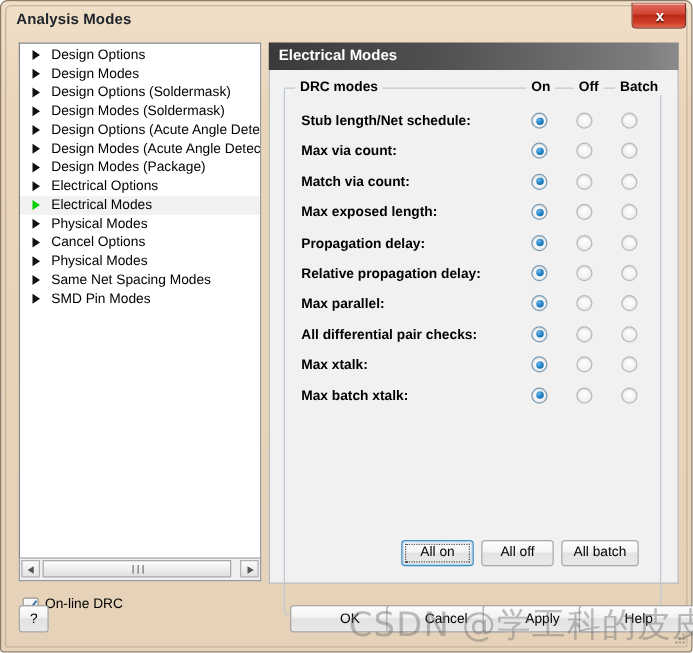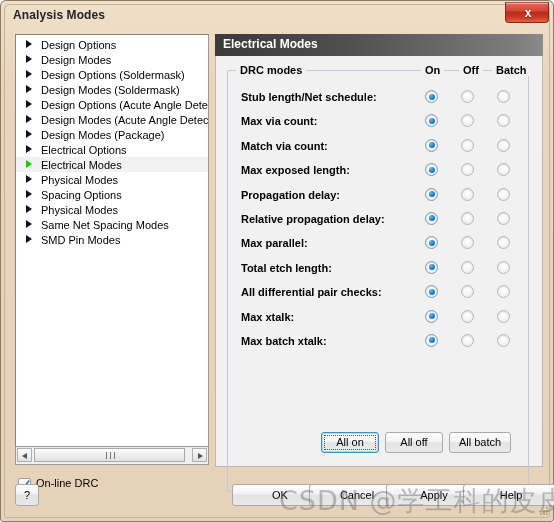--- a/index.html
+++ b/index.html
@@ -409,21 +409,21 @@
           <div class="tree-item"><span class="tree-arrow"></span><span class="tree-label">Design Options</span></div>
           <div class="tree-item"><span class="tree-arrow"></span><span class="tree-label">Design Modes</span></div>
           <div class="tree-item"><span class="tree-arrow"></span><span class="tree-label">Design Options (Soldermask)</span></div>
           <div class="tree-item"><span class="tree-arrow"></span><span class="tree-label">Design Modes  (Soldermask)</span></div>
           <div class="tree-item"><span class="tree-arrow"></span><span class="tree-label">Design Options (Acute Angle Detection)</span></div>
           <div class="tree-item"><span class="tree-arrow"></span><span class="tree-label">Design Modes  (Acute Angle Detection)</span></div>
           <div class="tree-item"><span class="tree-arrow"></span><span class="tree-label">Design Modes  (Package)</span></div>
           <div class="tree-item"><span class="tree-arrow"></span><span class="tree-label">Electrical Options</span></div>
           <div class="tree-item selected"><span class="tree-arrow"></span><span class="tree-label">Electrical Modes</span></div>
           <div class="tree-item"><span class="tree-arrow"></span><span class="tree-label">Physical Modes</span></div>
-          <div class="tree-item"><span class="tree-arrow"></span><span class="tree-label">Spacing Options</span></div>
+          <div class="tree-item"><span class="tree-arrow"></span><span class="tree-label">Cancel Options</span></div>
           <div class="tree-item"><span class="tree-arrow"></span><span class="tree-label">Physical Modes</span></div>
           <div class="tree-item"><span class="tree-arrow"></span><span class="tree-label">Same Net Spacing Modes</span></div>
           <div class="tree-item"><span class="tree-arrow"></span><span class="tree-label">SMD Pin Modes</span></div>
         </div>
     </div>
 
     <div id="tree-scroll">
       <div class="sb-arrow left">
           <i></i>
         </div>
@@ -488,26 +488,20 @@
                 <div class="radio off"></div>
                 <div class="radio batch"></div>
               </div>
               <div class="drc-row">
                 <div class="drc-label">Max parallel:</div>
                 <div class="radio on checked"></div>
                 <div class="radio off"></div>
                 <div class="radio batch"></div>
               </div>
               <div class="drc-row">
-                <div class="drc-label">Total etch length:</div>
-                <div class="radio on checked"></div>
-                <div class="radio off"></div>
-                <div class="radio batch"></div>
-              </div>
-              <div class="drc-row">
                 <div class="drc-label">All differential pair checks:</div>
                 <div class="radio on checked"></div>
                 <div class="radio off"></div>
                 <div class="radio batch"></div>
               </div>
               <div class="drc-row">
                 <div class="drc-label">Max xtalk:</div>
                 <div class="radio on checked"></div>
                 <div class="radio off"></div>
                 <div class="radio batch"></div>

